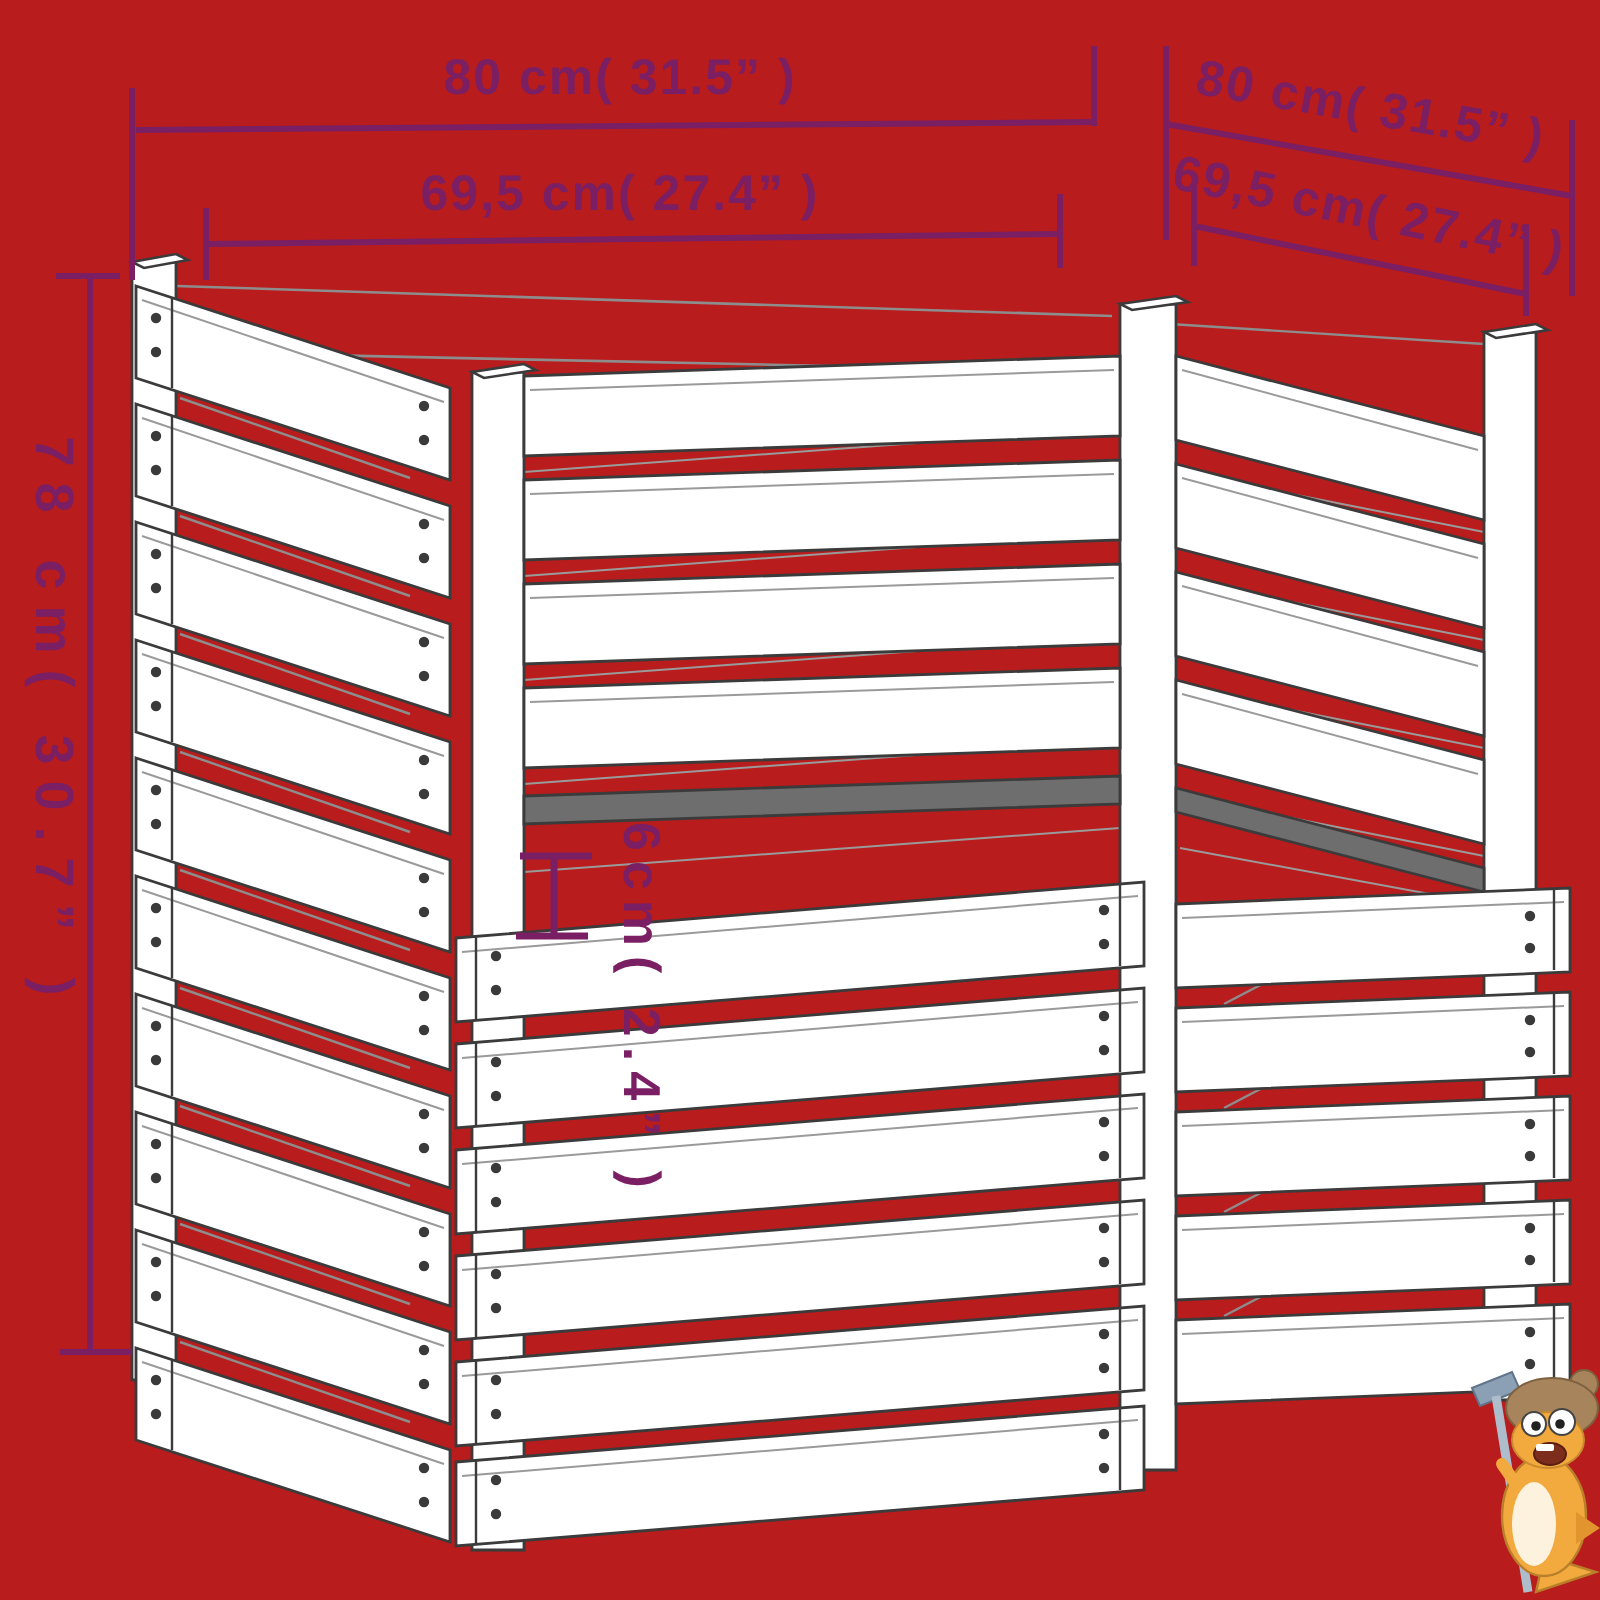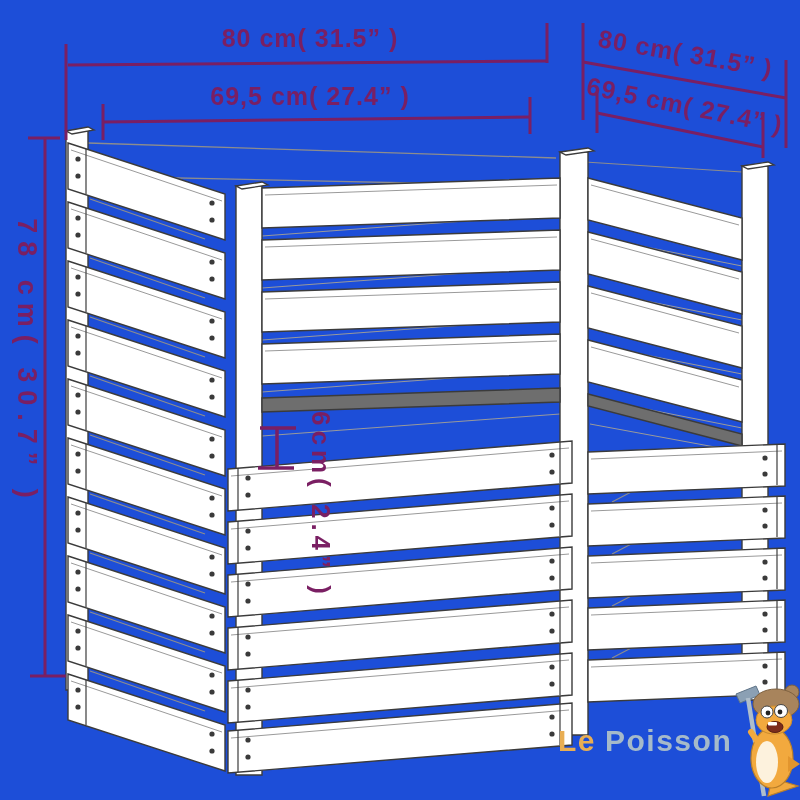--- a/index.html
+++ b/index.html
@@ -1,16 +1,16 @@
 <!DOCTYPE html>
 <html><head>
 <meta charset="utf-8">
 <style>
   html,body{margin:0;padding:0;background:#ffffff;}
-  .stage{position:relative;width:800px;height:800px;background:#1d4ed8;overflow:hidden;
+  .stage{position:relative;width:800px;height:800px;background:#b91c1c;overflow:hidden;
          font-family:"Liberation Sans",sans-serif;}
   svg text{font-family:"Liberation Sans",sans-serif;}
   .dim{stroke:#7a1f63;stroke-width:3;fill:none;stroke-linecap:butt;}
   .dim-thick{stroke:#7a1f63;stroke-width:3.5;fill:none;}
   .dimlabel{fill:#7a1f63;font-size:25px;font-weight:bold;letter-spacing:1px;}
   .dimlabel-v{fill:#7a1f63;font-size:27px;font-weight:bold;letter-spacing:8px;}
   .dimlabel-v6{fill:#7a1f63;font-size:26px;font-weight:bold;letter-spacing:5px;}
   .logo{position:absolute;left:558px;top:724px;line-height:33px;white-space:nowrap;}
   .logo .row{font-size:30px;font-weight:bold;letter-spacing:1.5px;}
   .logo .orange{color:#e9ae53;}
@@ -255,21 +255,20 @@
       <text class="dimlabel" x="684" y="62" text-anchor="middle" transform="rotate(10 684 62)">80 cm( 31.5” )</text>
       <text class="dimlabel" x="310" y="105" text-anchor="middle">69,5 cm( 27.4” )</text>
       <text class="dimlabel" x="683" y="114" text-anchor="middle" transform="rotate(11.5 683 114)">69,5 cm( 27.4” )</text>
       <text class="dimlabel-v" x="18" y="362" text-anchor="middle" transform="rotate(90 18 362)">78 cm( 30.7” )</text>
       <text class="dimlabel-v6" x="312" y="505" text-anchor="middle" transform="rotate(90 312 505)">6cm( 2.4” )</text>
     </g>
   </svg>
 
   
   <div class="logo">
-    <div class="row"><span class="orange">Le</span><span class="blue">Poisson</span></div>
   </div>
 
   
   <svg class="mascot" width="66" height="118" viewBox="0 0 66 118">
     <polygon points="2,12 22,4 26,13 6,21" fill="#8ba0b4" stroke="#5f7488" stroke-width="1"></polygon>
     <line x1="14" y1="16" x2="30" y2="114" stroke="#aebdcb" stroke-width="4.5"></line>
     <polygon points="38,96 64,104 34,114" fill="#f2a93e" stroke="#b97f2a" stroke-width="1.2"></polygon>
     <ellipse cx="38" cy="76" rx="21" ry="30" fill="#f2a93e" stroke="#b97f2a" stroke-width="1.2"></ellipse>
     <ellipse cx="33" cy="80" rx="11" ry="21" fill="#fdf2dd"></ellipse>
     <polygon points="54,74 66,82 54,90" fill="#e2952e"></polygon>

